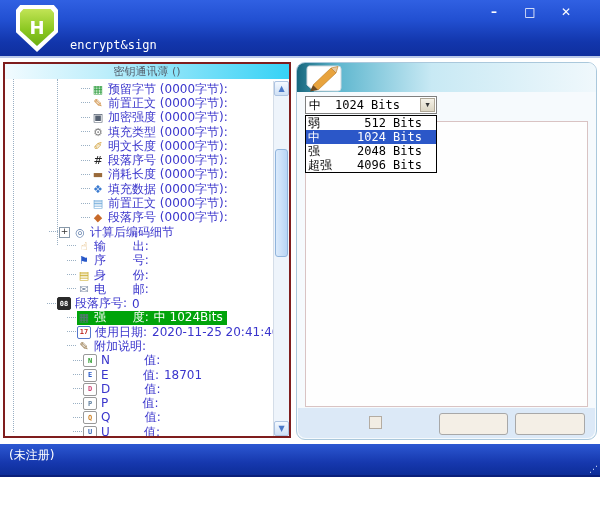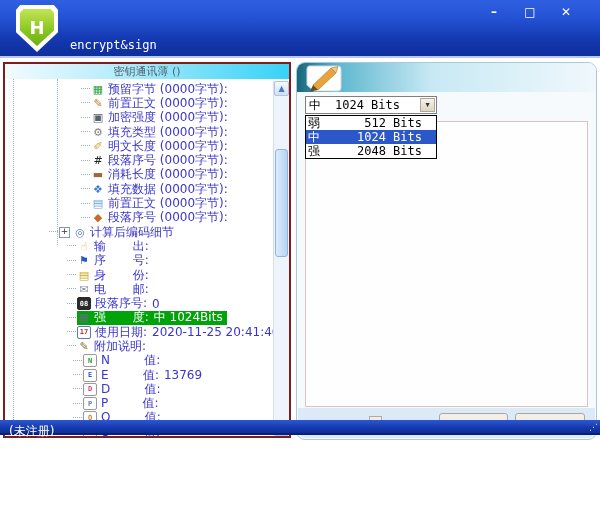--- a/index.html
+++ b/index.html
@@ -81,21 +81,21 @@
     background:linear-gradient(180deg,#f5f2e8,#dcd6c4);border:1px solid #b0a898;
     display:flex;align-items:center;justify-content:center;font-size:7px;color:#333;box-sizing:border-box;}
   
   .ddlist{position:absolute;left:8px;top:52px;width:130px;background:#fff;
     border:1px solid #000;z-index:9;font-family:"DejaVu Sans Mono",monospace;font-size:12px;}
   .ddrow{height:14px;display:flex;align-items:center;color:#000;white-space:pre;cursor:default;}
   .ddrow .grade{padding-left:2px;}
   .ddrow .size{margin-left:auto;padding-right:14px;}
   .ddrow.sel{background:#2b57c8;color:#fff;}
   
-  .statusbar{position:absolute;left:0;top:420px;width:600px;height:15px;
+  .statusbar{position:absolute;left:0;top:444px;width:600px;height:33px;
     background:linear-gradient(180deg,#2c58d2 0%,#1638ae 60%,#0d2d98 100%);
     border-bottom:2px solid #0a1f7a;box-sizing:border-box;}
   .status-left{position:absolute;left:9px;top:3px;color:#fff;font-size:12px;}
   .status-right{position:absolute;right:16px;top:3px;color:#fff;font-size:12px;
     font-family:"DejaVu Sans Mono",monospace;font-weight:bold;}
   .grip{position:absolute;right:2px;bottom:2px;color:#c8d4ee;font-size:9px;line-height:8px;}
 </style>
 </head>
 <body>
 
@@ -132,26 +132,26 @@
             <div class="trow" style="padding-left: 76px;"><span class="hdots"></span><span class="rowbody"><span class="ticon" style="color: rgb(34, 34, 34);">#</span><span class="tlabel">段落序号 (0000字节):</span></span></div>
             <div class="trow" style="padding-left: 76px;"><span class="hdots"></span><span class="rowbody"><span class="ticon" style="color: rgb(154, 106, 58);">▬</span><span class="tlabel">消耗长度 (0000字节):</span></span></div>
             <div class="trow" style="padding-left: 76px;"><span class="hdots"></span><span class="rowbody"><span class="ticon" style="color: rgb(58, 122, 208);">❖</span><span class="tlabel">填充数据 (0000字节):</span></span></div>
             <div class="trow" style="padding-left: 76px;"><span class="hdots"></span><span class="rowbody"><span class="ticon" style="color: rgb(106, 166, 216);">▤</span><span class="tlabel">前置正文 (0000字节):</span></span></div>
             <div class="trow" style="padding-left: 76px;"><span class="hdots"></span><span class="rowbody"><span class="ticon" style="color: rgb(200, 106, 42);">◆</span><span class="tlabel">段落序号 (0000字节):</span></span></div>
             <div class="trow" style="padding-left: 44px;"><span class="hdots"></span><span class="plusbox">+</span><span class="rowbody"><span class="ticon" style="color: rgb(88, 120, 168);">◎</span><span class="tlabel">计算后编码细节</span></span></div>
             <div class="trow" style="padding-left: 62px;"><span class="hdots"></span><span class="rowbody"><span class="ticon" style="color: rgb(216, 160, 74);">☝</span><span class="tlabel">输       出:</span></span></div>
             <div class="trow" style="padding-left: 62px;"><span class="hdots"></span><span class="rowbody"><span class="ticon" style="color: rgb(40, 88, 200);">⚑</span><span class="tlabel">序       号:</span></span></div>
             <div class="trow" style="padding-left: 62px;"><span class="hdots"></span><span class="rowbody"><span class="ticon" style="color: rgb(200, 168, 32);">▤</span><span class="tlabel">身       份:</span></span></div>
             <div class="trow" style="padding-left: 62px;"><span class="hdots"></span><span class="rowbody"><span class="ticon" style="color: rgb(128, 144, 168);">✉</span><span class="tlabel">电       邮:</span></span></div>
-            <div class="trow" style="padding-left: 62px;"><span class="hdots"></span><span class="rowbody"><span class="badge" style="background: rgb(42, 42, 42); color: rgb(255, 255, 255); border-color: rgb(42, 42, 42);">08</span><span class="tlabel">段落序号:</span><span class="tvalue">0</span></span></div>
+            <div class="trow" style="padding-left: 42px;"><span class="hdots"></span><span class="rowbody"><span class="badge" style="background: rgb(42, 42, 42); color: rgb(255, 255, 255); border-color: rgb(42, 42, 42);">08</span><span class="tlabel">段落序号:</span><span class="tvalue">0</span></span></div>
             <div class="trow" style="padding-left: 62px;"><span class="hdots"></span><span class="rowbody sel"><span class="ticon" style="color: rgb(96, 112, 128);">▦</span><span class="tlabel">强       度:</span><span class="tvalue">中 1024Bits</span></span></div>
             <div class="trow" style="padding-left: 62px;"><span class="hdots"></span><span class="rowbody"><span class="badge" style="background: rgb(255, 255, 255); color: rgb(192, 48, 40); border-color: rgb(85, 119, 204);">17</span><span class="tlabel">使用日期:</span><span class="tvalue">2020-11-25 20:41:40</span></span></div>
             <div class="trow" style="padding-left: 62px;"><span class="hdots"></span><span class="rowbody"><span class="ticon" style="color: rgb(144, 112, 64);">✎</span><span class="tlabel">附加说明:</span></span></div>
             <div class="trow" style="padding-left: 68px;"><span class="hdots"></span><span class="rowbody"><span class="badge" style="background: rgb(255, 255, 255); color: rgb(42, 154, 42); border-color: rgb(153, 153, 153);">N</span><span class="tlabel">N         值:</span></span></div>
-            <div class="trow" style="padding-left: 68px;"><span class="hdots"></span><span class="rowbody"><span class="badge" style="background: rgb(255, 255, 255); color: rgb(40, 88, 200); border-color: rgb(153, 153, 153);">E</span><span class="tlabel">E         值:</span><span class="tvalue">13769</span></span></div>
+            <div class="trow" style="padding-left: 68px;"><span class="hdots"></span><span class="rowbody"><span class="badge" style="background: rgb(255, 255, 255); color: rgb(40, 88, 200); border-color: rgb(153, 153, 153);">E</span><span class="tlabel">E         值:</span><span class="tvalue">18701</span></span></div>
             <div class="trow" style="padding-left: 68px;"><span class="hdots"></span><span class="rowbody"><span class="badge" style="background: rgb(255, 255, 255); color: rgb(208, 72, 120); border-color: rgb(153, 153, 153);">D</span><span class="tlabel">D         值:</span></span></div>
             <div class="trow" style="padding-left: 68px;"><span class="hdots"></span><span class="rowbody"><span class="badge" style="background: rgb(255, 255, 255); color: rgb(96, 128, 160); border-color: rgb(153, 153, 153);">P</span><span class="tlabel">P         值:</span></span></div>
             <div class="trow" style="padding-left: 68px;"><span class="hdots"></span><span class="rowbody"><span class="badge" style="background: rgb(255, 255, 255); color: rgb(208, 136, 48); border-color: rgb(153, 153, 153);">Q</span><span class="tlabel">Q         值:</span></span></div>
             <div class="trow" style="padding-left: 68px;"><span class="hdots"></span><span class="rowbody"><span class="badge" style="background: rgb(255, 255, 255); color: rgb(56, 104, 184); border-color: rgb(153, 153, 153);">U</span><span class="tlabel">U         值:</span></span></div>
           </div>
         <div class="sb">
           <div class="sb-btn sb-up">▲</div>
           <div class="sb-thumb"></div>
           <div class="sb-btn sb-down">▼</div>
         </div>
@@ -173,20 +173,21 @@
       <div class="combo">
         <span class="combo-grade">中</span>
         <span class="combo-size">1024 Bits</span>
         <span class="combo-arrow">▼</span>
       </div>
 
       <div class="ddlist" id="dd-list">
           <div class="ddrow"><span class="grade">弱</span><span class="size">512 Bits</span></div>
           <div class="ddrow sel"><span class="grade">中</span><span class="size">1024 Bits</span></div>
           <div class="ddrow"><span class="grade">强</span><span class="size">2048 Bits</span></div>
+          <div class="ddrow"><span class="grade">超强</span><span class="size">4096 Bits</span></div>
         </div>
 
       <div class="rp-bottom">
         <div class="mini-checkbox"></div>
         <button class="blank-btn btn1"></button>
         <button class="blank-btn btn2"></button>
       </div>
     </div>
   </div>
 

